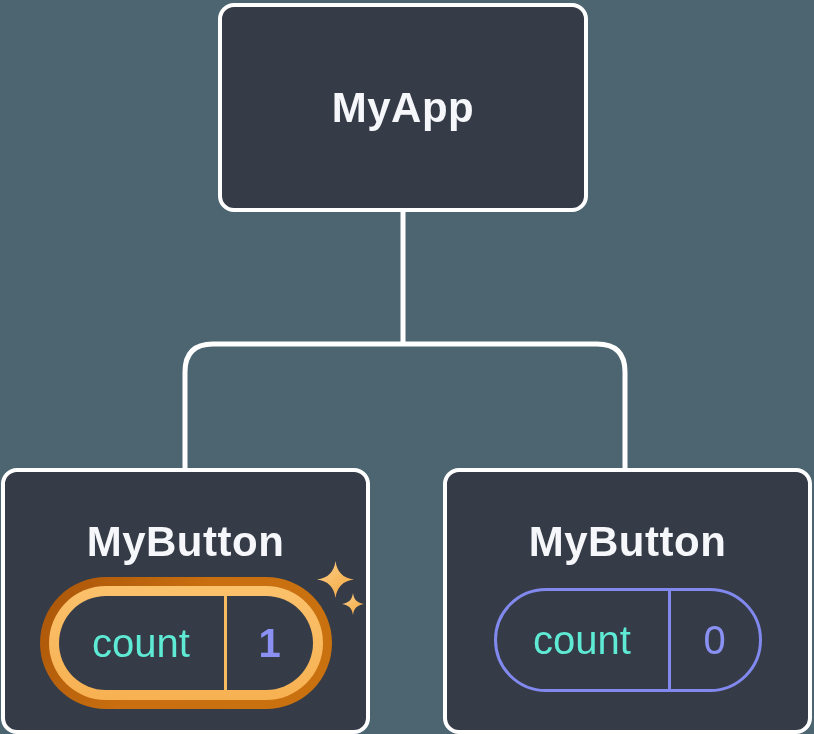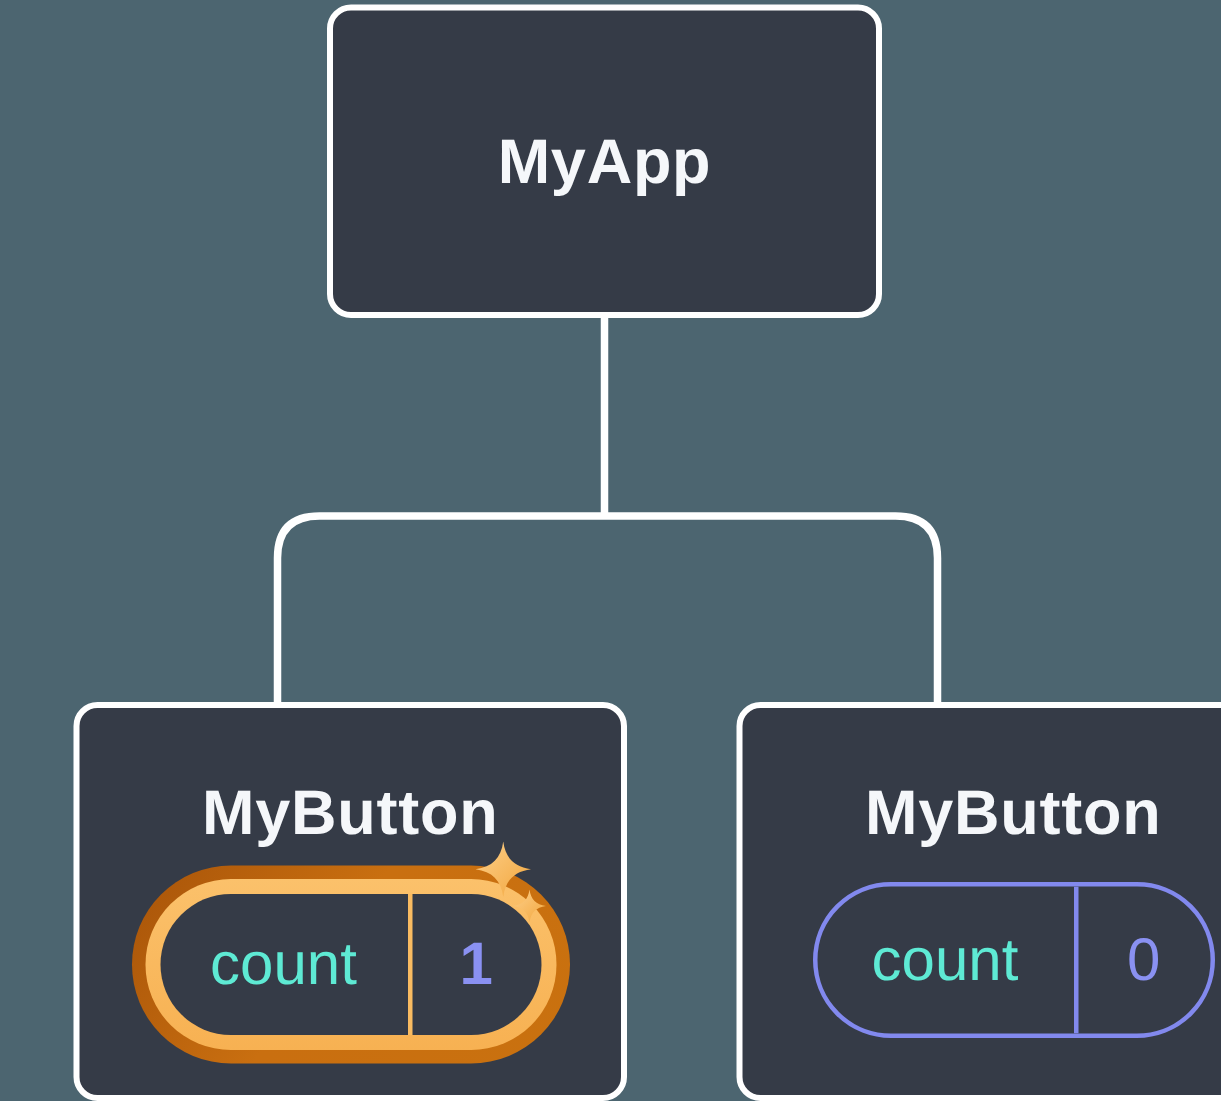--- a/index.html
+++ b/index.html
@@ -30,21 +30,20 @@
     align-items: center;
     justify-content: center;
   }
   .node-child {
     top: 468px;
     width: 369px; height: 266px;
     display: flex;
     flex-direction: column;
     align-items: center;
     padding-top: 44px;
-    margin-left: 48px;
   }
   .node-child.left  { left: 1px; }
   .node-child.right { left: 443px; }
   .node-label {
     color: #f5f7fa;
     font-size: 42px;
     font-weight: 700;
     line-height: 52px;
     letter-spacing: 0.5px;
   }

